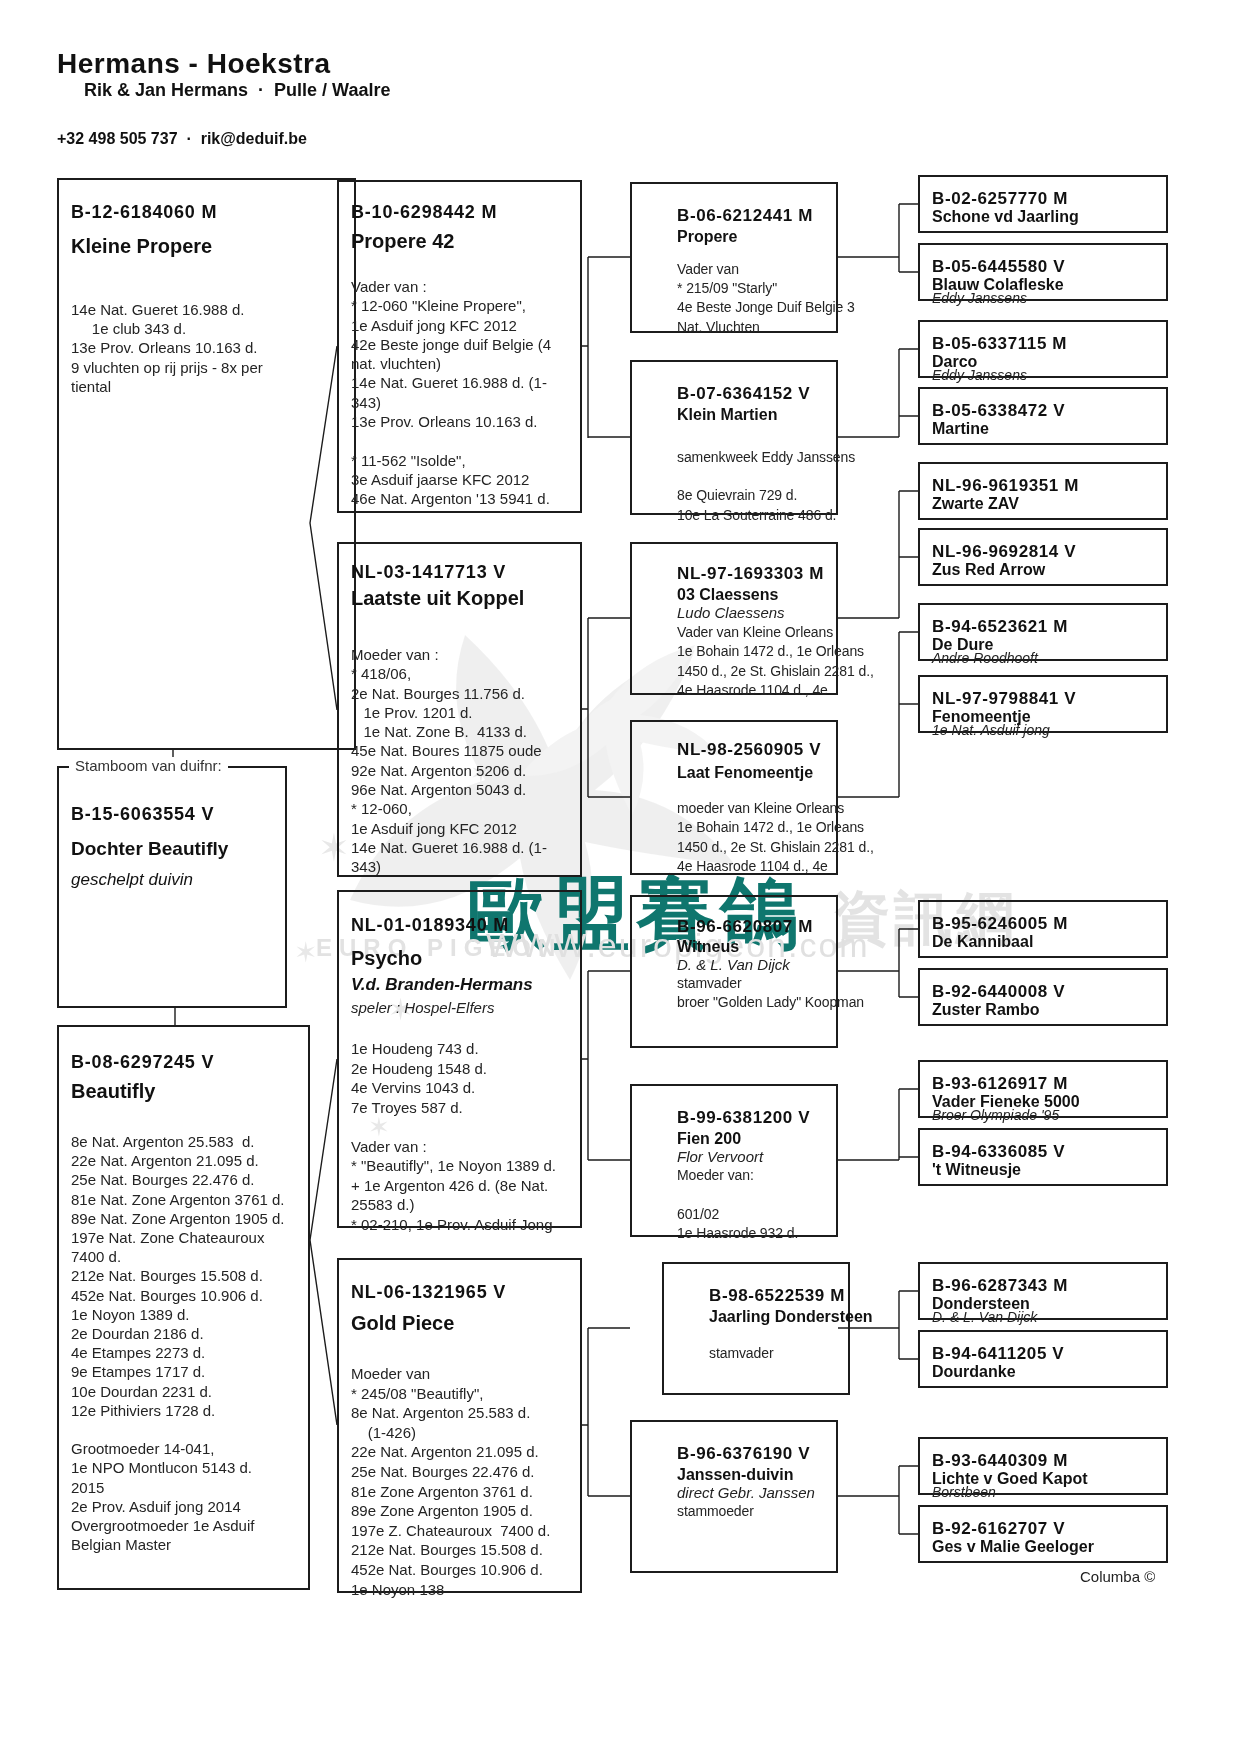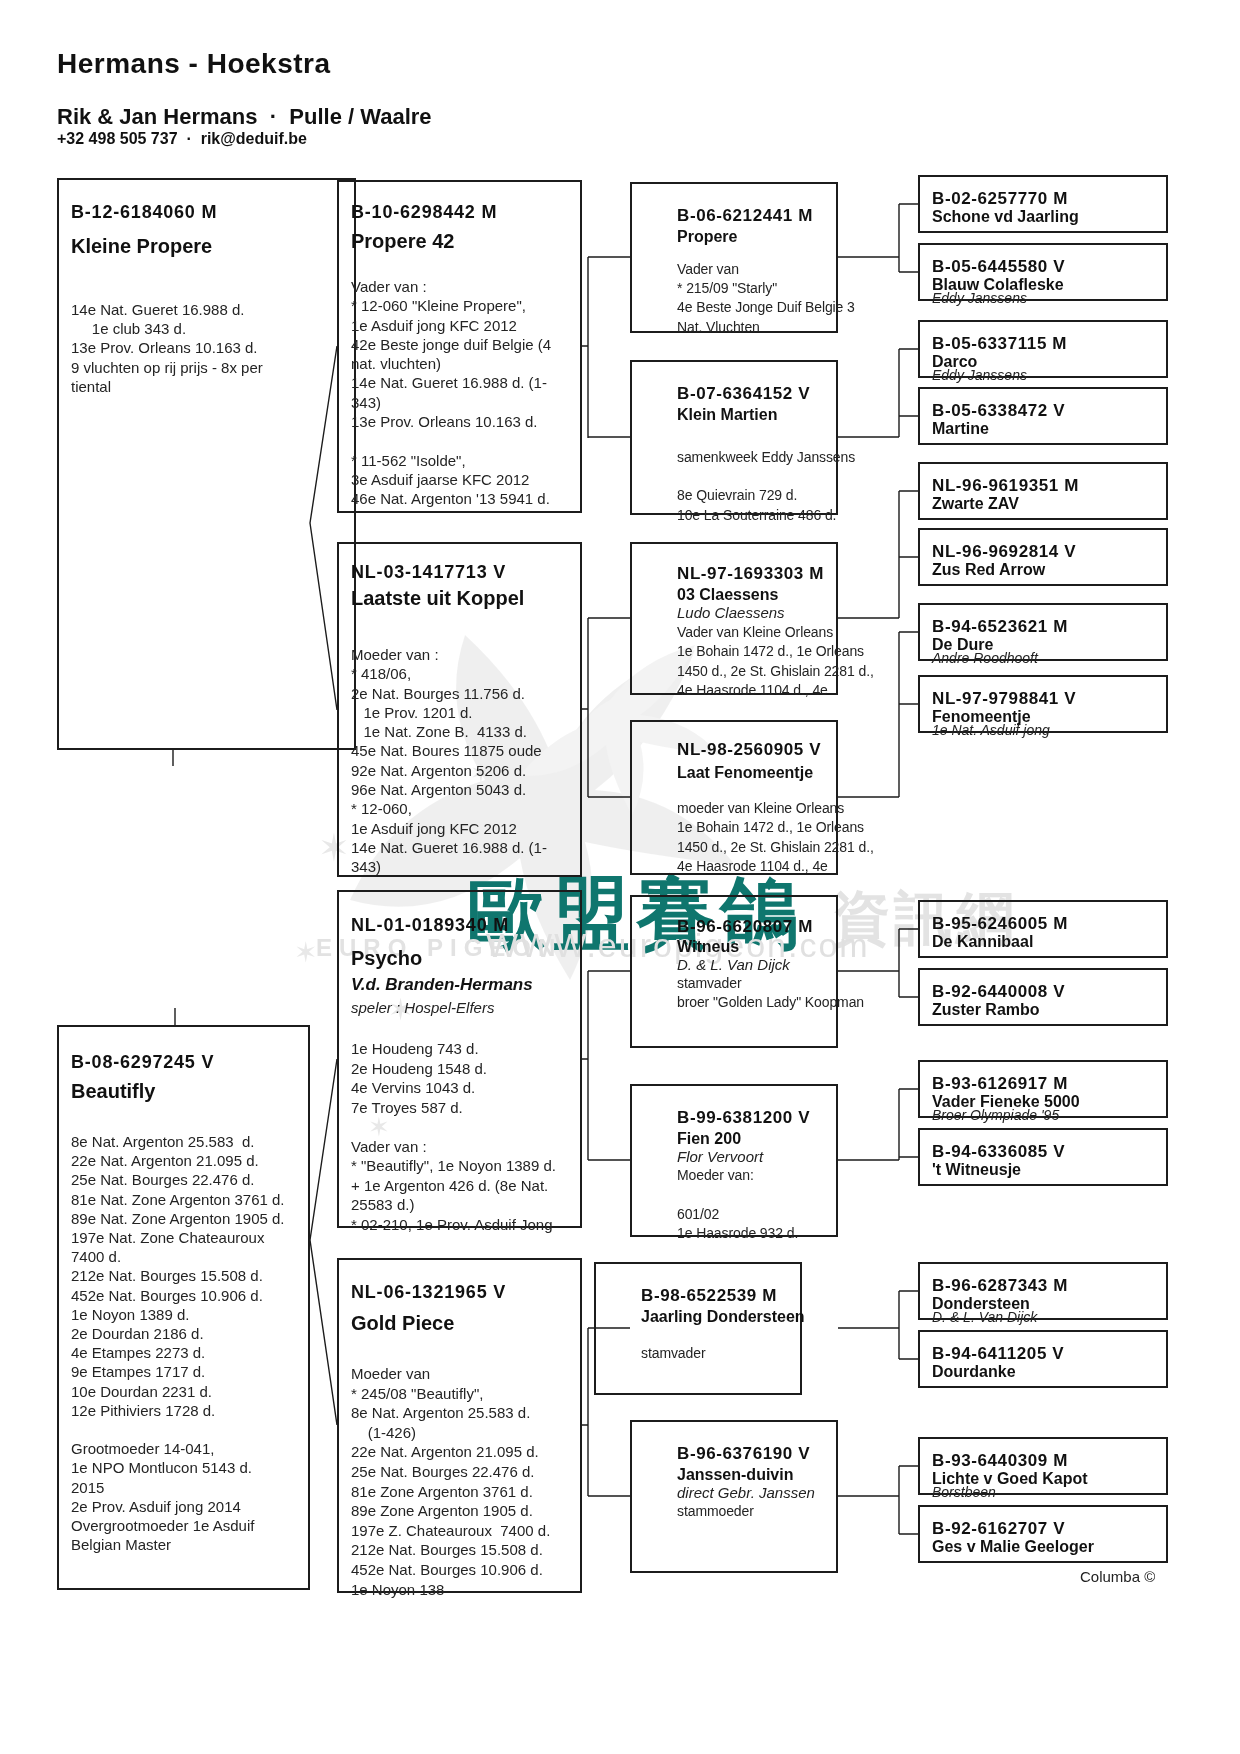--- a/index.html
+++ b/index.html
@@ -4,21 +4,21 @@
 <style>
   html,body{margin:0;padding:0;}
   body{
     width:1240px;height:1754px;background:#ffffff;position:relative;
     font-family:"Liberation Sans",sans-serif;color:#111;overflow:hidden;
   }
   #stage{position:absolute;inset:0;}
   
   .hdr{position:absolute;left:57px;font-weight:bold;white-space:pre;z-index:3;}
   #hdr-title{top:48px;font-size:28px;letter-spacing:.5px;}
-  #hdr-sub{top:104px;font-size:22px;}
+  #hdr-sub{top:80px;font-size:18px;margin-left:27px;}
   #hdr-contact{top:130px;font-size:16px;}
   
   #watermark{position:absolute;inset:0;z-index:1;pointer-events:none;}
   .wm-t{position:absolute;white-space:pre;font-weight:bold;}
   .wm-cjk{font-size:78px;color:#0f766e;font-family:"DejaVu Sans",sans-serif;letter-spacing:6px;}
   .wm-cjk2{font-size:58px;color:#e3e3e3;font-family:"DejaVu Sans",sans-serif;letter-spacing:4px;}
   .wm-brand{font-size:24px;color:#e2e2e2;letter-spacing:7px;}
   .wm-url{font-size:34px;color:#e0e0e0;letter-spacing:2px;font-weight:normal;}
   .wm-star{position:absolute;color:#e8e8e8;}
   
@@ -85,20 +85,26 @@
       M838 257 H899 M899 204 V272 M899 204 H918 M899 272 H918
       M838 437 H899 M899 349 V437 M899 349 H918 M899 416 H918
       M838 618 H899 M899 491 V618 M899 491 H918 M899 557 H918
       M838 797 H899 M899 632 V797 M899 632 H918 M899 704 H918
       M838 971 H899 M899 929 V997 M899 929 H918 M899 997 H918
       M838 1160 H899 M899 1089 V1160 M899 1157 H918 M899 1089 H918
       M838 1328 H899 M899 1291 V1359 M899 1291 H918 M899 1359 H918
       M838 1496 H899 M899 1466 V1534 M899 1466 H918 M899 1534 H918"></path>
   </svg>
 
+  <div id="subject-box">
+    <span id="subject-legend">Stamboom van duifnr:</span>
+    <div id="subject-ring">B-15-6063554 V</div>
+    <div id="subject-name">Dochter Beautifly</div>
+    <div id="subject-note">geschelpt duivin</div>
+  </div>
 
   <div id="boxes-root">
       <div class="pbox c12" style="left: 57px; top: 178px; width: 299px; height: 572px;">
         <div class="el ring" style="top: 22px;">B-12-6184060 M</div>
         <div class="el name" style="top: 55px;">Kleine Propere</div>
         <div class="el lines" style="top: 120px; line-height: 19.2px;">14e Nat. Gueret 16.988 d.
      1e club 343 d.
 13e Prov. Orleans 10.163 d.
 9 vluchten op rij prijs - 8x per
 tiental</div>
@@ -235,21 +241,21 @@
       </div>
       <div class="pbox c3" style="left: 630px; top: 1084px; width: 208px; height: 153px;">
         <div class="el ring" style="top: 22px;">B-99-6381200 V</div>
         <div class="el name" style="top: 44px;">Fien 200</div>
         <div class="el own" style="top: 62px;">Flor Vervoort</div>
         <div class="el lines" style="top: 80px; line-height: 19.3px;">Moeder van:
 
 601/02
 1e Haasrode 932 d.</div>
       </div>
-      <div class="pbox c3" style="left: 594px; top: 1262px; width: 208px; height: 133px; text-decoration: underline;">
+      <div class="pbox c3" style="left: 662px; top: 1262px; width: 188px; height: 133px; text-decoration: underline;">
         <div class="el ring" style="top: 22px;">B-98-6522539 M</div>
         <div class="el name" style="top: 44px;">Jaarling Dondersteen</div>
         <div class="el lines" style="top: 80px; line-height: 19.3px;">stamvader</div>
       </div>
       <div class="pbox c3" style="left: 630px; top: 1420px; width: 208px; height: 153px;">
         <div class="el ring" style="top: 22px;">B-96-6376190 V</div>
         <div class="el name" style="top: 44px;">Janssen-duivin</div>
         <div class="el own" style="top: 62px;">direct Gebr. Janssen</div>
         <div class="el lines" style="top: 80px; line-height: 19.3px;">stammoeder</div>
       </div>

